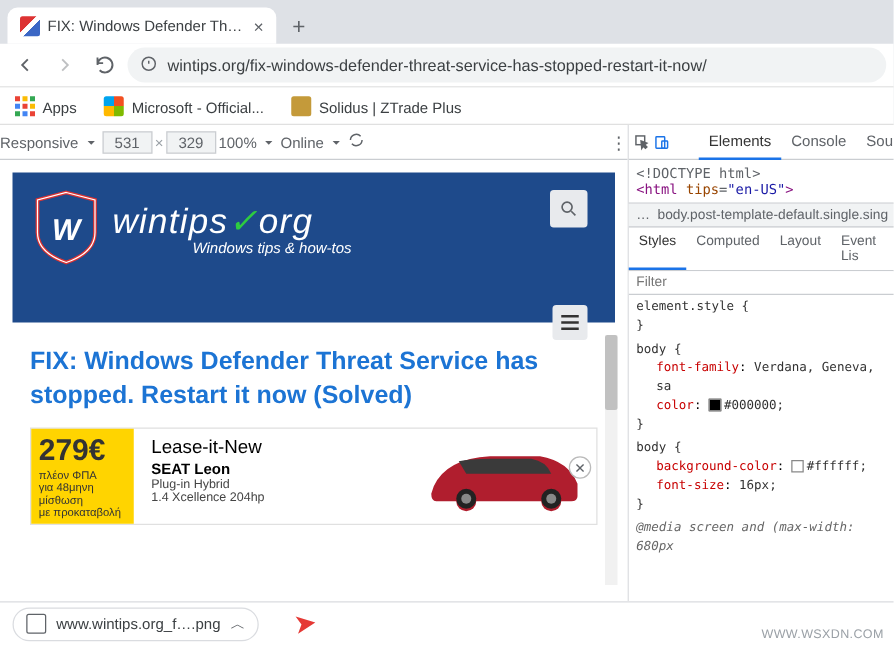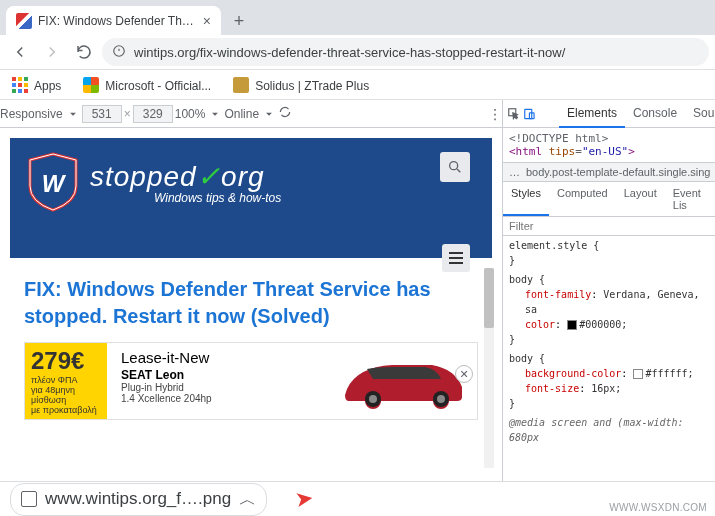--- a/index.html
+++ b/index.html
@@ -100,21 +100,21 @@
     .brace { color: #333; }
     .prop { padding-left: 16px; }
     .prop-name { color: #c80000; }
     .prop-val { color: #333; }
     .swatch-b { display:inline-block; width:10px; height:10px; background:#000; border:1px solid #888; vertical-align:middle; margin-right:2px; }
     .swatch-w { display:inline-block; width:10px; height:10px; background:#fff; border:1px solid #888; vertical-align:middle; margin-right:2px; }
     .media { color: #666; font-style: italic; }
     
     
     .download-bar { height: 35px; border-top: 1px solid #dadce0; display: flex; align-items: center; padding: 0 10px; gap: 10px; background: #fff; position: relative; }
-    .dl-chip { display: flex; align-items: center; gap: 8px; border: 1px solid #dadce0; border-radius: 14px; padding: 4px 10px; font-size: 17px; color: #3c4043; cursor: pointer; }
+    .dl-chip { display: flex; align-items: center; gap: 8px; border: 1px solid #dadce0; border-radius: 14px; padding: 4px 10px; font-size: 12px; color: #3c4043; cursor: pointer; }
     .dl-chip .file-icon { width: 16px; height: 16px; border: 1px solid #5f6368; border-radius: 2px; position: relative; }
     .dl-chip .chev { color: #5f6368; }
     .arrow { color: #e53935; font-size: 22px; margin-left: 18px; transform: rotate(-8deg); }
     .watermark { position: absolute; right: 8px; bottom: 3px; font-size: 10px; color: #9aa0a6; letter-spacing: .3px; }
   </style>
 </head>
 <body>
 
 <div class="chrome-top">
   <div class="tab-strip">
@@ -210,21 +210,21 @@
         <div class="site-header">
           <div class="logo-row">
             <div class="shield">
               <svg viewBox="0 0 54 60">
                   <path d="M 27 2 L 50 8 L 50 34 Q 50 50 27 58 Q 4 50 4 34 L 4 8 Z" fill="#1e4a8b" stroke="#d33" stroke-width="3"></path>
                   <path d="M 27 2 L 50 8 L 50 34 Q 50 50 27 58 Q 4 50 4 34 L 4 8 Z" fill="none" stroke="#fff" stroke-width="1"></path>
                   <text x="27" y="40" text-anchor="middle" fill="#fff" font-size="24" font-weight="bold" font-style="italic">W</text>
                 </svg>
             </div>
             <div>
-              <div class="logo-text"><span>stopped</span><span class="check">✓</span><span>org</span></div>
+              <div class="logo-text"><span>wintips</span><span class="check">✓</span><span>org</span></div>
               <div class="tagline">Windows tips &amp; how-tos</div>
             </div>
           </div>
           <div class="search-btn">
             <svg viewBox="0 0 24 24" fill="none" stroke-width="2">
                 <circle cx="10" cy="10" r="6"></circle>
                 <path d="M15 15l5 5"></path>
               </svg>
           </div>
           <div class="menu-btn">

